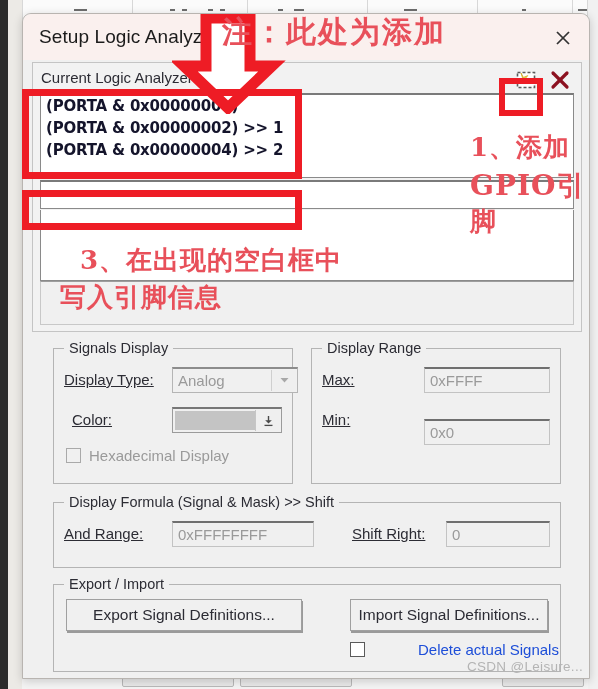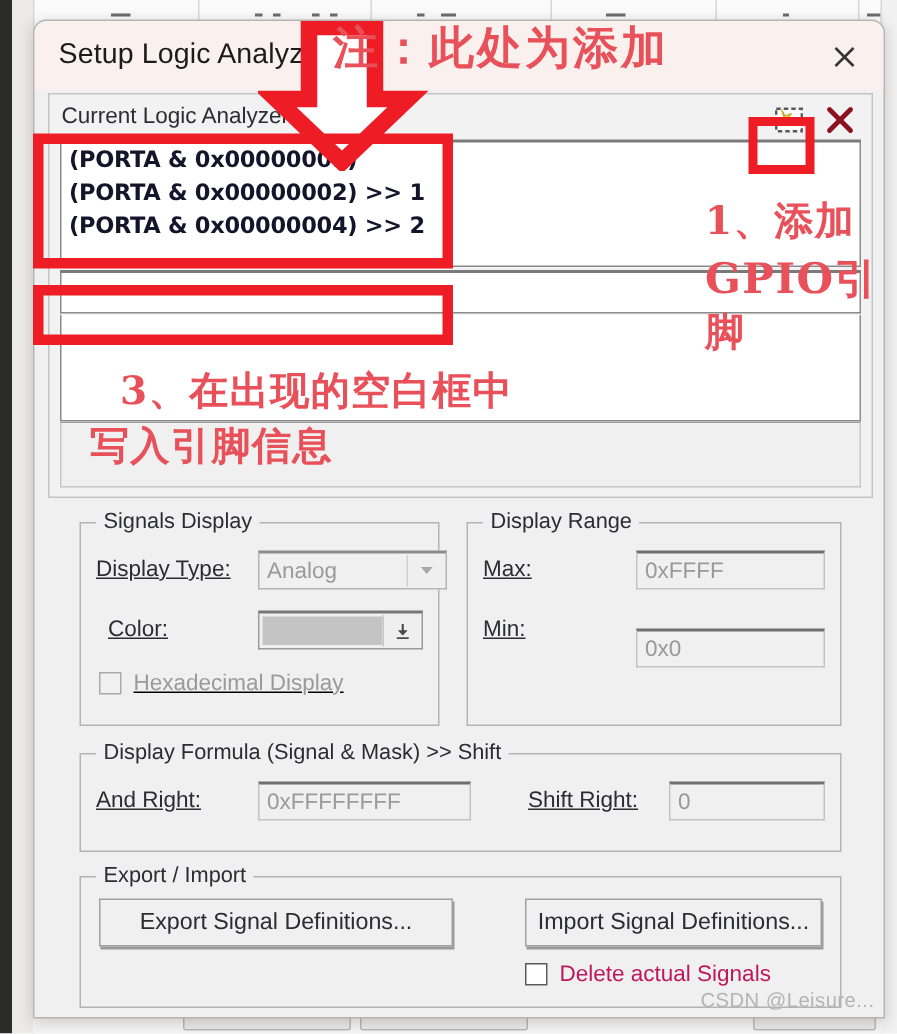--- a/index.html
+++ b/index.html
@@ -76,21 +76,21 @@
   .combo{position:absolute;height:26px;border:1px solid #b5b5b5;border-top:2px solid #8c8c8c;background:#f0f0f0;box-sizing:border-box;}
   .combo .ctext{position:absolute;left:5px;top:3px;font-size:15px;color:#9a9a9a;}
   .combo .cbtn{position:absolute;right:1px;top:1px;bottom:1px;width:24px;background:#efefef;border-left:1px solid #cfcfcf;display:flex;align-items:center;justify-content:center;}
   .swatch{position:absolute;height:26px;border:1px solid #9b9b9b;border-top:2px solid #777;background:#f0f0f0;box-sizing:border-box;}
   .swatch .sw-color{position:absolute;left:2px;top:2px;bottom:2px;right:26px;background:#c4c4c4;}
   .swatch .sw-btn{position:absolute;right:1px;top:1px;bottom:1px;width:24px;background:#efefef;border-left:1px solid #c6c6c6;display:flex;align-items:center;justify-content:center;}
   .chk{position:absolute;display:flex;align-items:center;gap:8px;}
   .chk .box{width:15px;height:15px;border:1px solid #a9a9a9;background:#f0f0f0;box-sizing:border-box;}
   .chk .box.enabled{border-color:#5a5a5a;background:#fff;}
   .chk .ctxt{font-size:15px;color:#9a9a9a;white-space:nowrap;}
-  .chk .ctxt.enabled{color:#be185d;}
+  .chk .ctxt.enabled{color:#1d4ed8;margin-left:45px;}
   .btn{
     position:absolute;background:#f0f0f0;border:1px solid #a0a0a0;box-sizing:border-box;
     box-shadow:1px 2px 0 #9a9a9a;display:flex;align-items:center;justify-content:center;
     font-size:15.5px;color:#2c2c34;cursor:default;white-space:nowrap;
   }
   #watermark{position:absolute;right:6px;bottom:4px;font-size:13.5px;color:#b4b4b4;letter-spacing:.3px;}
 
   
   #anno{position:absolute;inset:0;pointer-events:none;}
   .rbox{position:absolute;border:7px solid #ee1c25;box-sizing:border-box;}
@@ -188,41 +188,41 @@
     <div class="swatch" style="left:118px;top:58px;width:110px;">
       <span class="sw-color"></span>
       <span class="sw-btn">
         <svg width="11" height="12" viewBox="0 0 11 12" aria-hidden="true">
           <path d="M5.5 1 L5.5 7" stroke="#4a4a4a" stroke-width="1.4"></path>
           <path d="M2.2 5.2 L5.5 8.6 L8.8 5.2 Z" fill="#4a4a4a"></path>
           <path d="M1.5 10.4 L9.5 10.4" stroke="#4a4a4a" stroke-width="1.3"></path>
         </svg>
       </span>
     </div>
-    <div class="chk" style="left:12px;top:98px;text-decoration:underline;">
+    <div class="chk" style="left:12px;top:98px;">
       <span class="box"></span>
       <span class="ctxt">Hexadecimal Display</span>
     </div>
   </div>
 
   <div class="gbox" style="left:288px;top:334px;width:248px;height:134px;">
     <span class="gtitle">Display Range</span>
     <span class="lbl" style="left:10px;top:22px;">Max:</span>
     <div class="fld" style="left:112px;top:18px;width:126px;height:26px;">
       <input type="text" placeholder="0xFFFF" style="">
     </div>
     <span class="lbl" style="left:10px;top:62px;">Min:</span>
     <div class="fld" style="left:112px;top:58px;width:126px;height:26px;margin-top:12px;">
       <input type="text" placeholder="0x0" style="">
     </div>
   </div>
 
   <div class="gbox" style="left:30px;top:488px;width:506px;height:64px;">
     <span class="gtitle">Display Formula (Signal &amp; Mask) &gt;&gt; Shift</span>
-    <span class="lbl" style="left:10px;top:22px;">And Right:</span>
+    <span class="lbl" style="left:10px;top:22px;">And Range:</span>
     <div class="fld" style="left:118px;top:18px;width:142px;height:26px;">
       <input type="text" placeholder="0xFFFFFFFF" style="">
     </div>
     <span class="lbl" style="left:298px;top:22px;">Shift Right:</span>
     <div class="fld" style="left:392px;top:18px;width:104px;height:26px;">
       <input type="text" placeholder="0" style="">
     </div>
   </div>
 
   <div class="gbox" style="left:30px;top:570px;width:506px;height:86px;">

